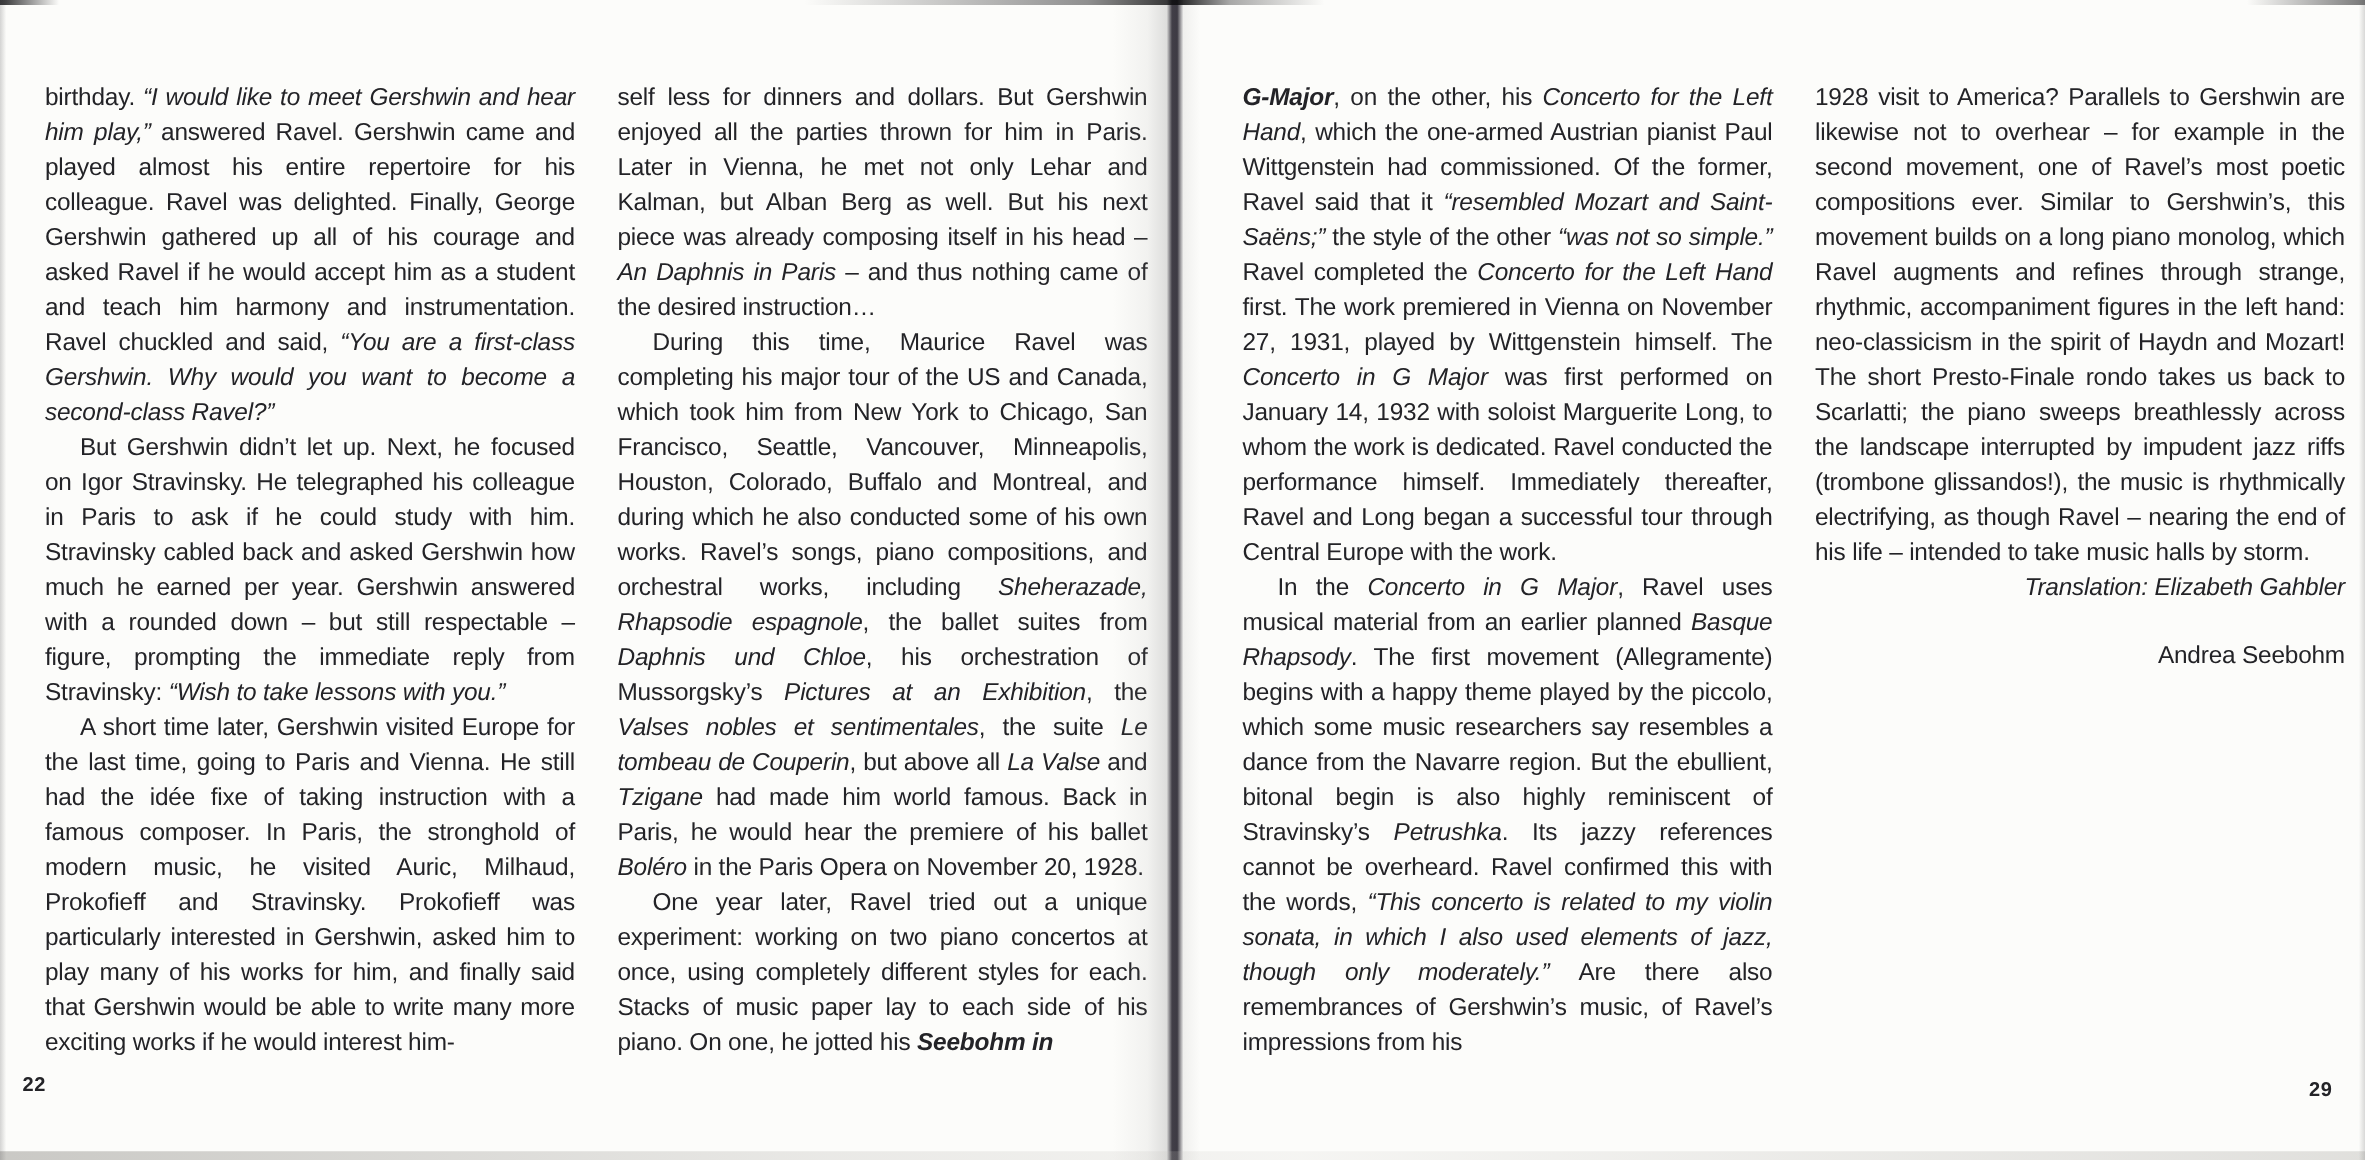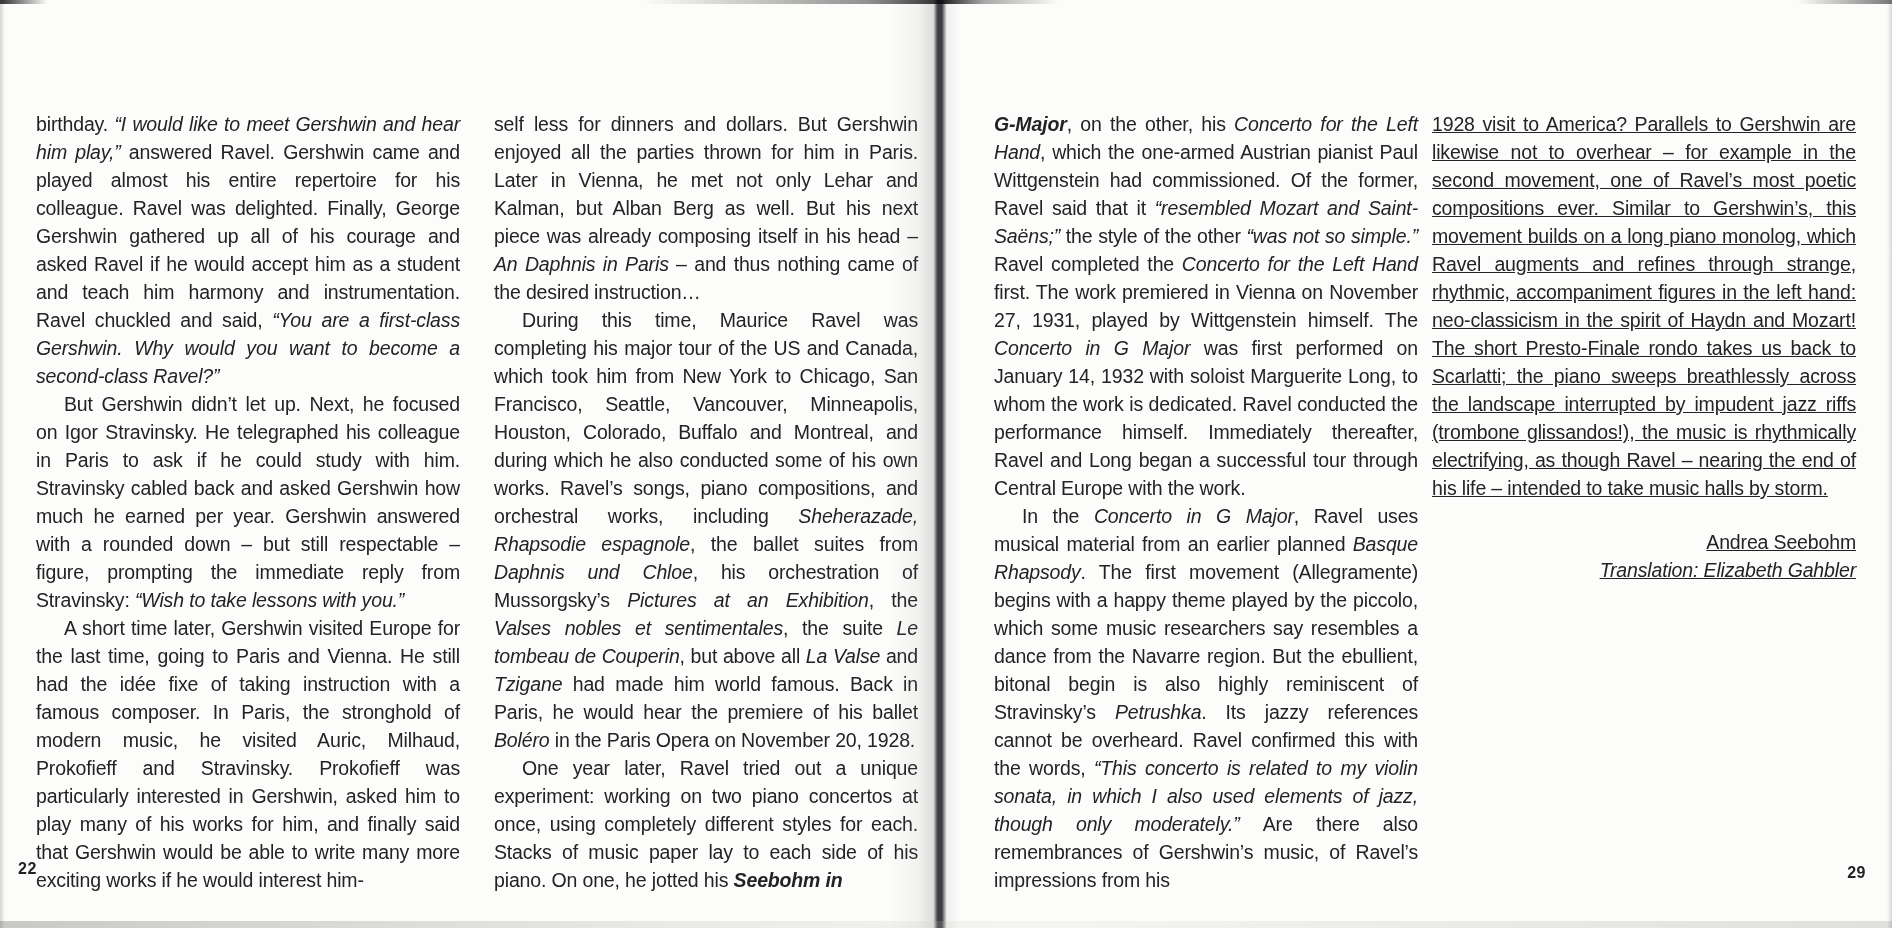--- a/index.html
+++ b/index.html
@@ -25,26 +25,25 @@
   .page-left  { left: 0; }
   .page-right { left: 946px; }
 
   .col {
     position: absolute;
     top: 64px;
     width: 424px;
     font-size: 19.5px;
     line-height: 28px;
     letter-spacing: -0.15px;
-    margin-top: 46px;
   }
   .page-left  .col-a { left: 36px; }
   .page-left  .col-b { left: 494px; }
   .page-right .col-a { left: 48px; }
-  .page-right .col-b { left: 486px; text-decoration: underline; }
+  .page-right .col-b { left: 506px; }
 
   .para {
     margin: 0;
     text-align: justify;
   }
   .para.indent { text-indent: 28px; }
   .para.align-right { text-align: right; }
   .para.space-before { margin-top: 26px; }
   .it { font-style: italic; }
   .bi { font-style: italic; font-weight: bold; }
@@ -122,22 +121,22 @@
     <div class="page-number page-number-left">22</div>
   </section>
 
   <section class="page page-right">
     <div class="col col-a">
         <p class="para"><span class="bi">G-Major</span><span>, on the other, his </span><span class="it">Concerto for the Left Hand</span><span>, which the one-armed Austrian pianist Paul Wittgenstein had commissioned. Of the former, Ravel said that it </span><span class="it">“resembled Mozart and Saint-Saëns;” </span><span>the style of the other </span><span class="it">“was not so simple.” </span><span>Ravel completed the </span><span class="it">Concerto for the Left Hand</span><span> first. The work premiered in Vienna on November 27, 1931, played by Wittgenstein himself. The </span><span class="it">Concerto in G Major</span><span> was first performed on January 14, 1932 with soloist Marguerite Long, to whom the work is dedicated. Ravel conducted the performance himself. Immediately thereafter, Ravel and Long began a successful tour through Central Europe with the work.</span></p>
         <p class="para indent"><span>In the </span><span class="it">Concerto in G Major</span><span>, Ravel uses musical material from an earlier planned </span><span class="it">Basque Rhapsody</span><span>. The first movement (Allegramente) begins with a happy theme played by the piccolo, which some music researchers say resembles a dance from the Navarre region. But the ebullient, bitonal begin is also highly reminiscent of Stravinsky’s </span><span class="it">Petrushka</span><span>. Its jazzy references cannot be overheard. Ravel confirmed this with the words, </span><span class="it">“This concerto is related to my violin sonata, in which I also used elements of jazz, though only moderately.” </span><span>Are there also remembrances of Gershwin’s music, of Ravel’s impressions from his</span></p>
       </div>
     <div class="col col-b">
         <p class="para"><span>1928 visit to America? Parallels to Gershwin are likewise not to overhear – for example in the second movement, one of Ravel’s most poetic compositions ever. Similar to Gershwin’s, this movement builds on a long piano monolog, which Ravel augments and refines through strange, rhythmic, accompaniment figures in the left hand: neo-classicism in the spirit of Haydn and Mozart! The short Presto-Finale rondo takes us back to Scarlatti; the piano sweeps breathlessly across the landscape interrupted by impudent jazz riffs (trombone glissandos!), the music is rhythmically electrifying, as though Ravel – nearing the end of his life – intended to take music halls by storm.</span></p>
+        <p class="para align-right"><span class="it">Translation: Elizabeth Gahbler</span></p>
         <p class="para align-right space-before"><span>Andrea Seebohm</span></p>
-        <p class="para align-right"><span class="it">Translation: Elizabeth Gahbler</span></p>
       </div>
     <div class="page-number page-number-right">29</div>
   </section>
 
   <div class="gutter"></div>
   <div class="edge-top"></div>
   <div class="edge-bottom"></div>
   <div class="edge-left"></div>
   <div class="edge-right"></div>
 

